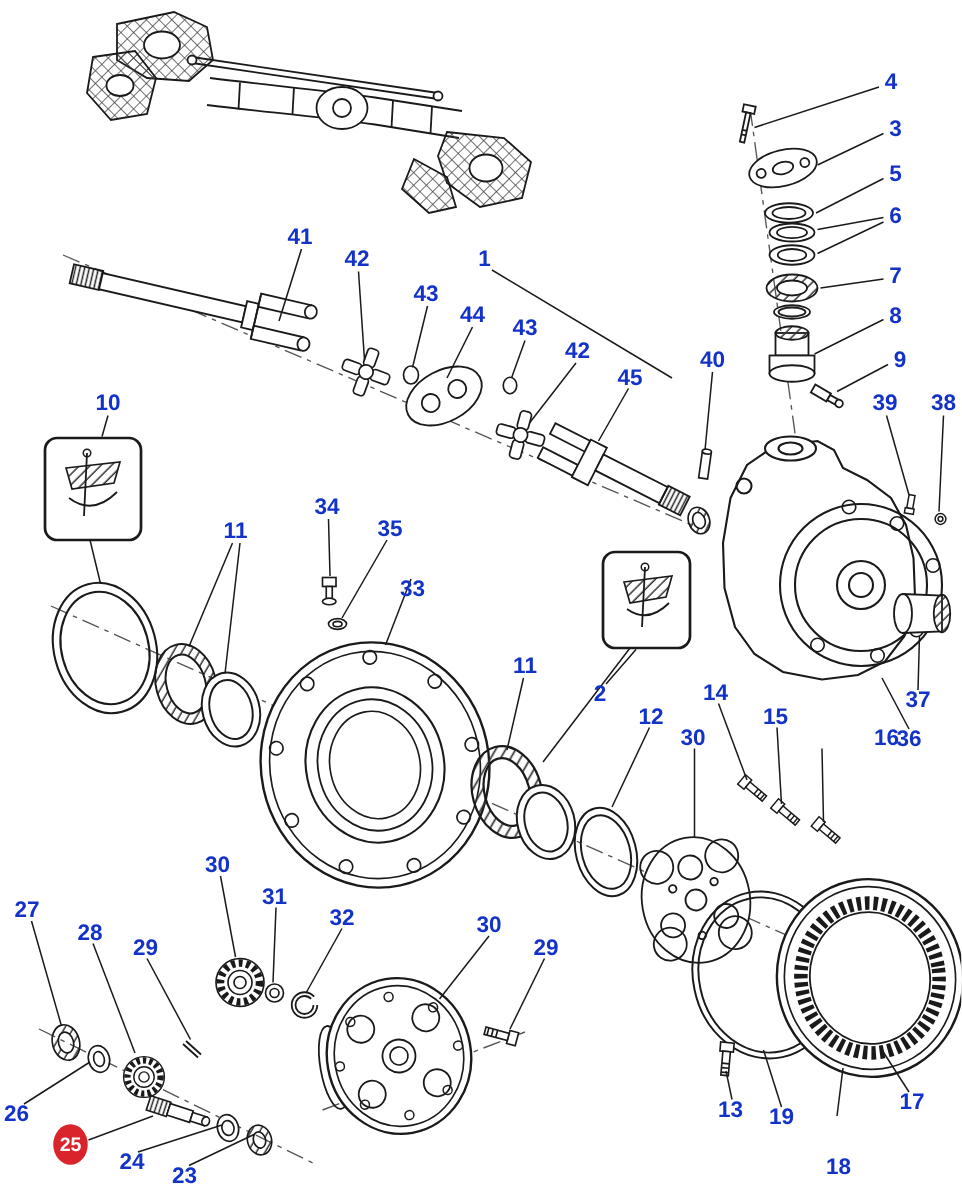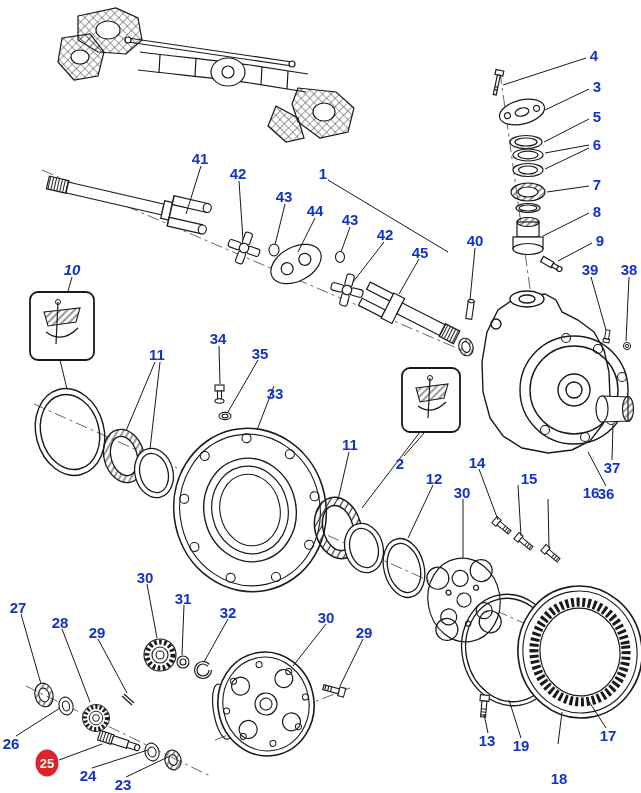--- a/index.html
+++ b/index.html
@@ -428,30 +428,30 @@
       <div class="label" style="left: 629px; top: 269px;">38</div>
       <div class="label" style="left: 475px; top: 240px;">40</div>
       <div class="label" style="left: 200px; top: 158px;">41</div>
       <div class="label" style="left: 238px; top: 173px;">42</div>
       <div class="label" style="left: 284px; top: 196px;">43</div>
       <div class="label" style="left: 315px; top: 210px;">44</div>
       <div class="label" style="left: 350px; top: 219px;">43</div>
       <div class="label" style="left: 385px; top: 234px;">42</div>
       <div class="label" style="left: 323px; top: 173px;">1</div>
       <div class="label" style="left: 420px; top: 252px;">45</div>
-      <div class="label" style="left: 72px; top: 269px; font-style: italic;">10</div>
+      <div class="label" style="left: 72px; top: 269px;">10</div>
       <div class="label" style="left: 157px; top: 354px;">11</div>
       <div class="label" style="left: 218px; top: 338px;">34</div>
       <div class="label" style="left: 260px; top: 353px;">35</div>
       <div class="label" style="left: 275px; top: 378px; margin-top: 15px;">33</div>
       <div class="label" style="left: 350px; top: 444px;">11</div>
       <div class="label" style="left: 400px; top: 463px;">2</div>
       <div class="label" style="left: 434px; top: 478px;">12</div>
       <div class="label" style="left: 477px; top: 462px;">14</div>
-      <div class="label" style="left: 517px; top: 478px; margin-left: 12px;">15</div>
+      <div class="label" style="left: 517px; top: 478px;">15</div>
       <div class="label" style="left: 547px; top: 492px; margin-left: 44px;">16</div>
       <div class="label" style="left: 612px; top: 467px; text-align: center;">37</div>
       <div class="label" style="left: 606px; top: 493px;">36</div>
       <div class="label" style="left: 462px; top: 492px;">30</div>
       <div class="label" style="left: 145px; top: 577px;">30</div>
       <div class="label" style="left: 183px; top: 598px;">31</div>
       <div class="label" style="left: 228px; top: 612px;">32</div>
       <div class="label" style="left: 326px; top: 617px;">30</div>
       <div class="label" style="left: 364px; top: 632px;">29</div>
       <div class="label" style="left: 18px; top: 607px;">27</div>

